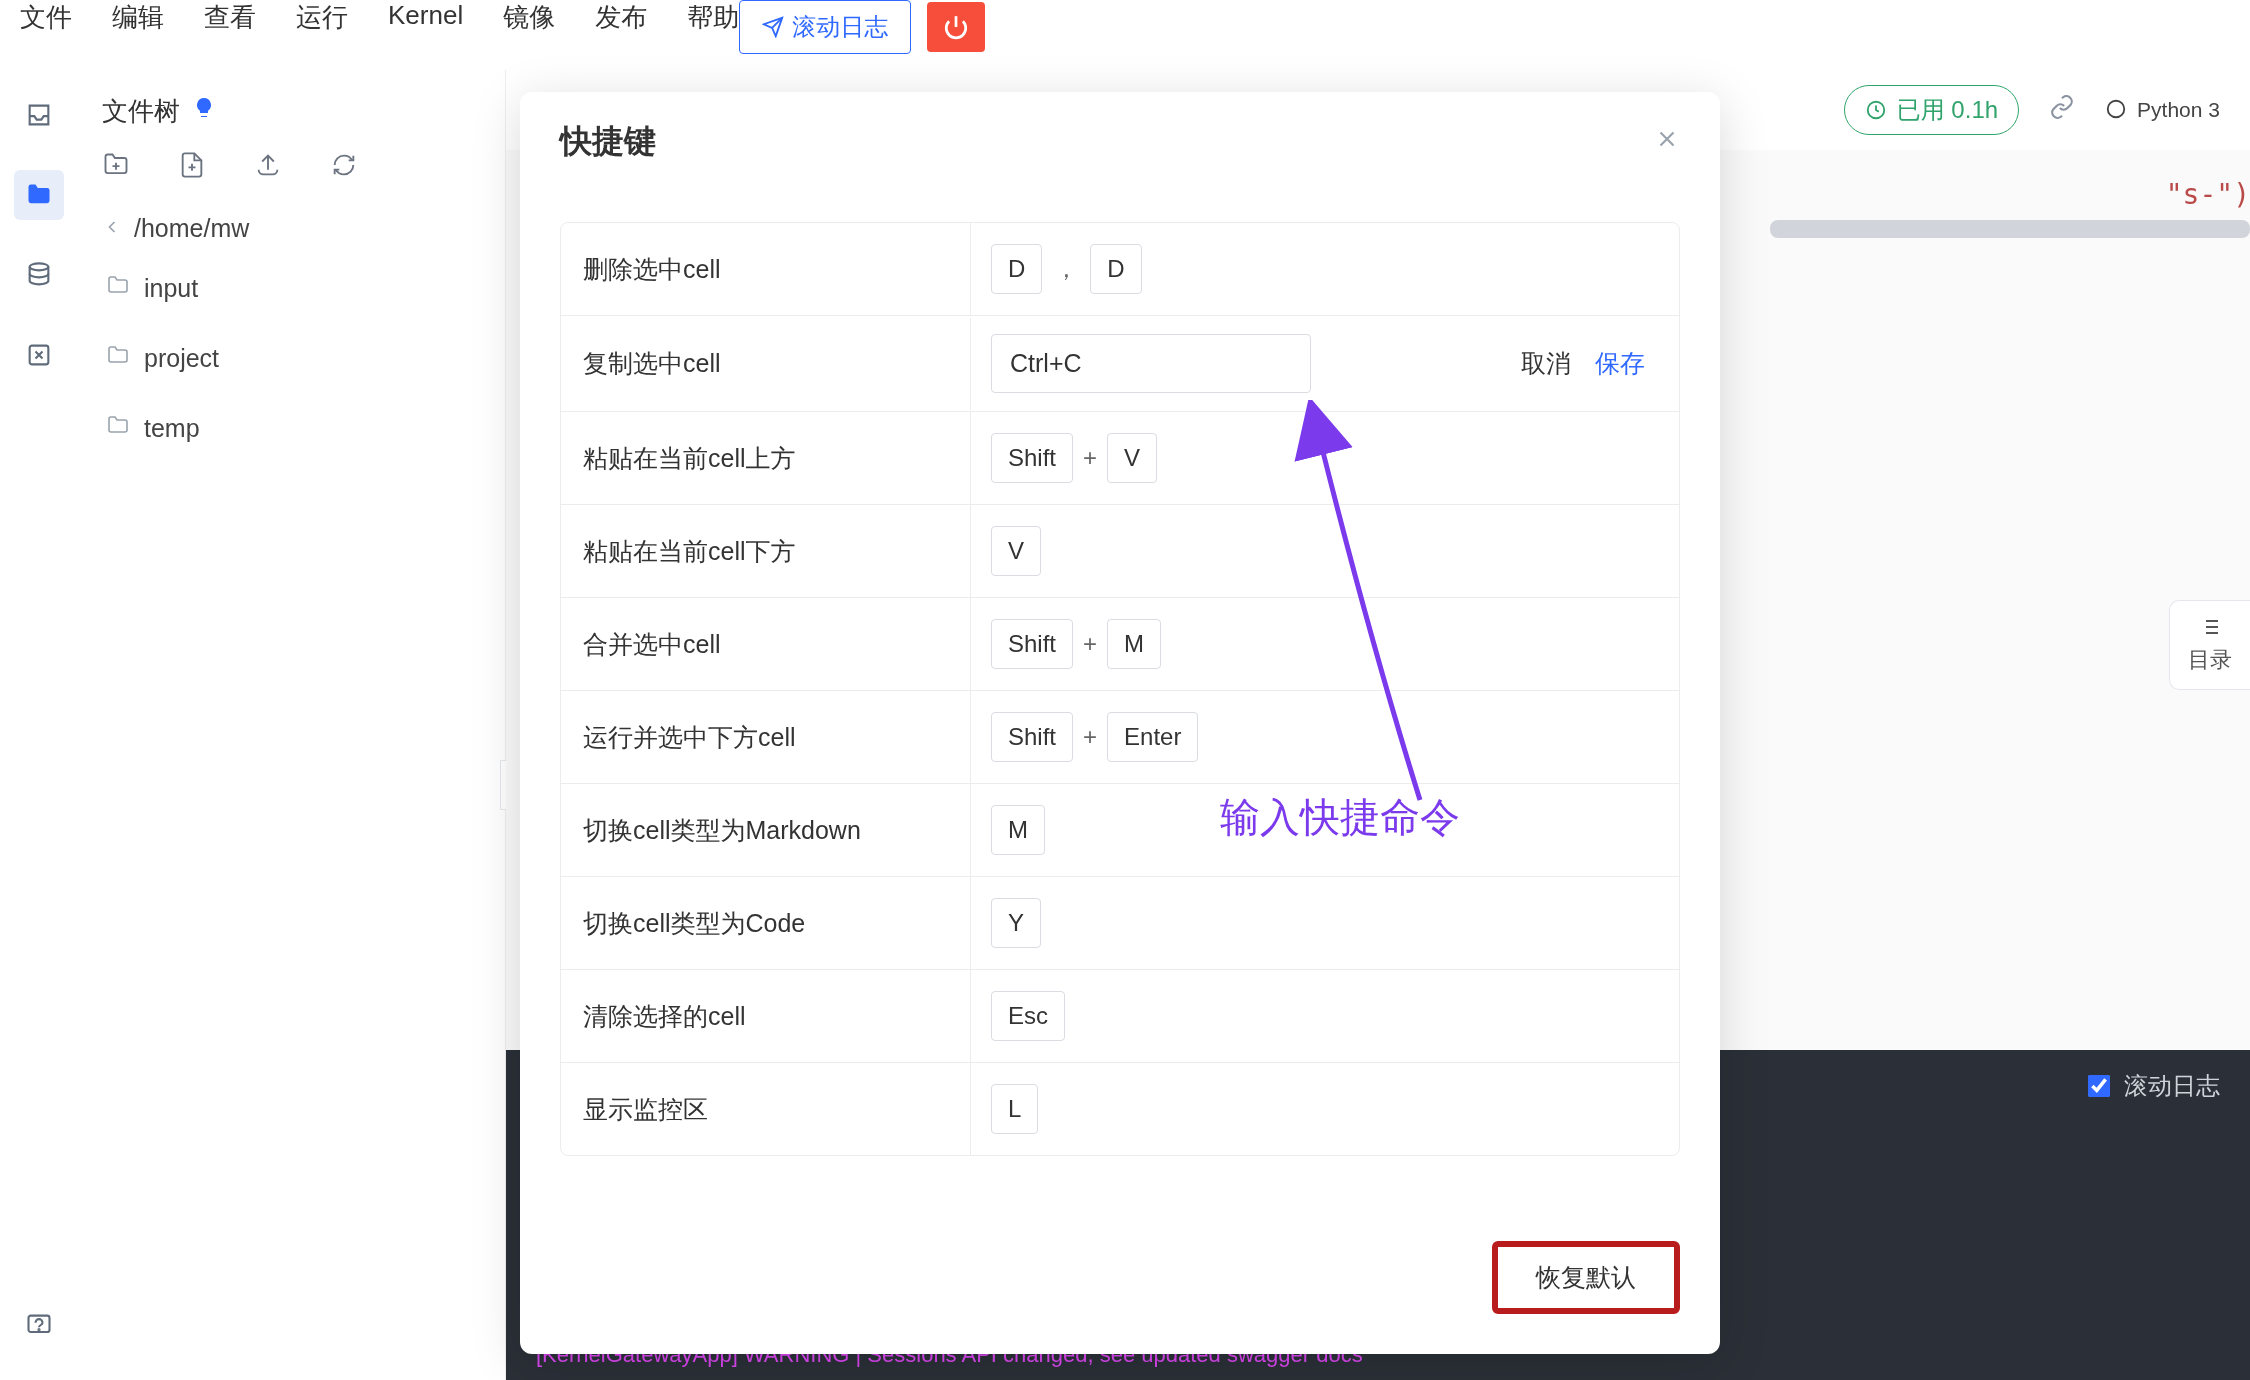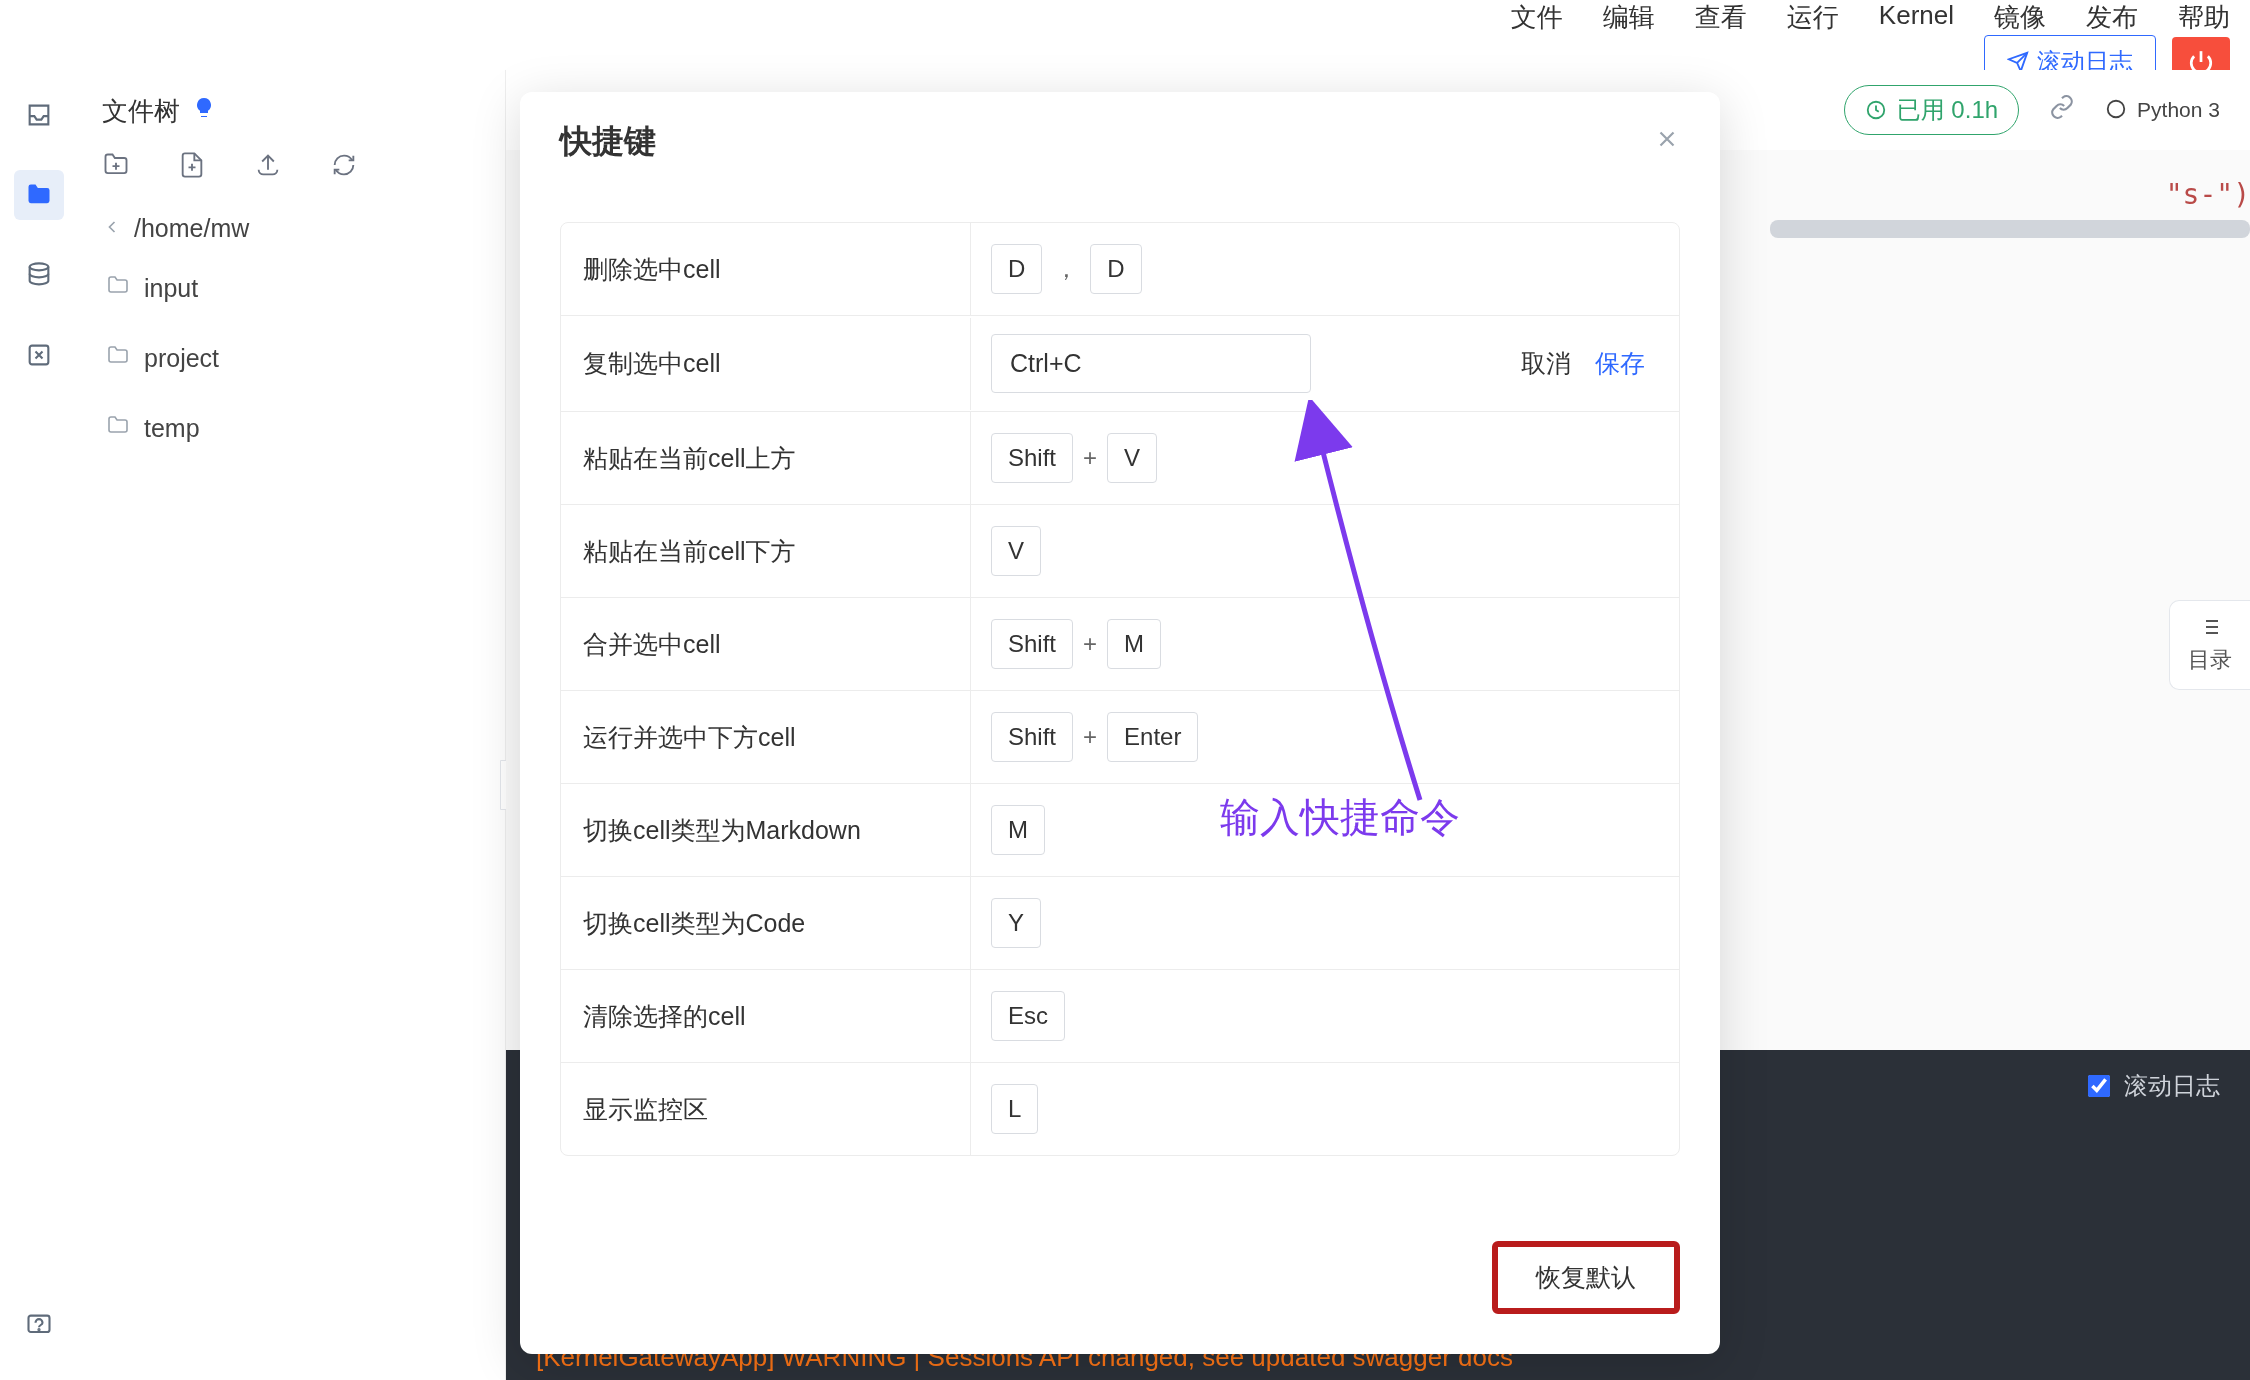--- a/index.html
+++ b/index.html
@@ -9,26 +9,25 @@
       color: #333;
       overflow: hidden;
       width: 2250px;
       height: 1380px;
       transform-origin: top left;
     }
     
     
     .menu-bar {
       display: flex;
-      align-items: flex-end;
+      align-items: flex-start;
       height: 80px;
       padding: 0 20px;
       background: #fff;
       border-bottom: 1px solid #eee;
-      flex-direction: column;
     }
     .menu-items { display: flex; gap: 40px; }
     .menu-item { font-size: 26px; color: #333; cursor: pointer; }
     .menu-title-area {
       flex: 1;
       display: flex;
       justify-content: center;
       align-items: center;
       gap: 12px;
       font-size: 26px;
@@ -221,21 +220,21 @@
     }
     .log-top {
       display: flex;
       justify-content: flex-end;
       align-items: center;
       padding: 20px 30px;
       gap: 14px;
       font-size: 24px;
     }
     .log-top input[type="checkbox"] { width: 22px; height: 22px; accent-color: #2f69ff; }
-    .log-line { padding: 0 30px; font-size: 26px; color: #f97316; white-space: nowrap; overflow: hidden; }
+    .log-line { padding: 0 30px; font-size: 22px; color: #d946ef; white-space: nowrap; overflow: hidden; }
 
     
     .modal-backdrop {
       position: absolute;
       inset: 0;
       background: transparent;
     }
     .modal {
       position: absolute;
       left: 520px;

